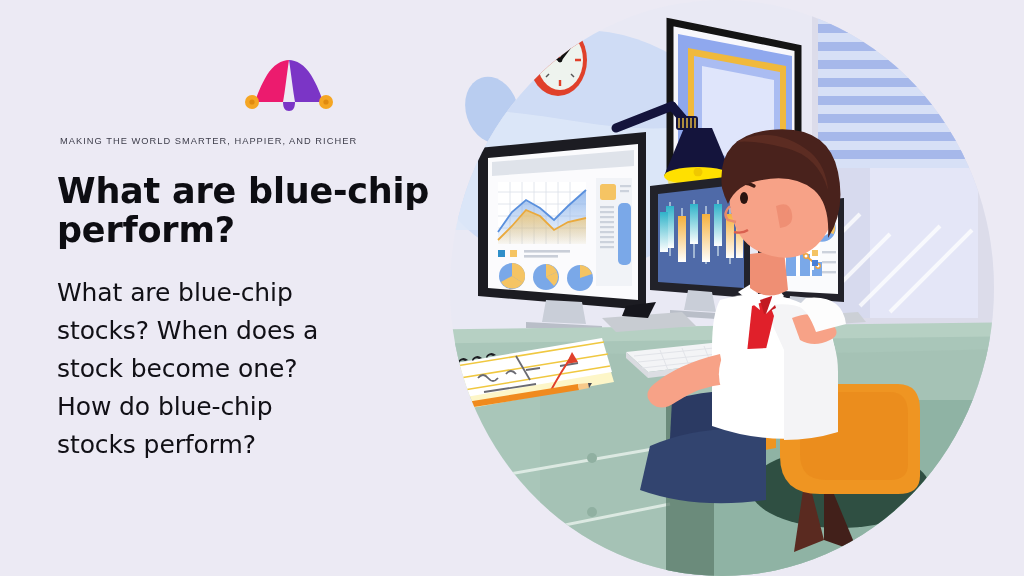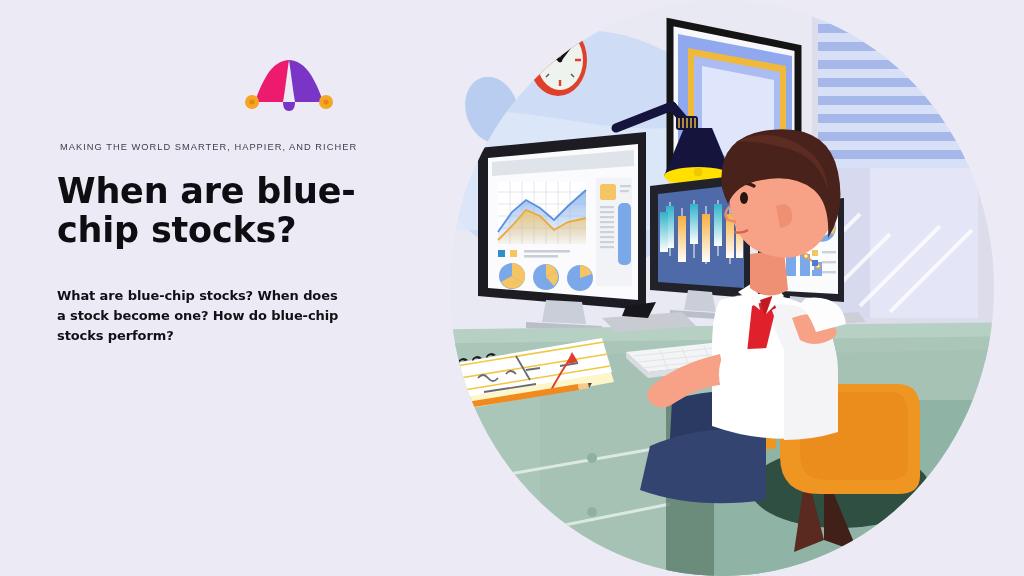--- a/index.html
+++ b/index.html
@@ -18,38 +18,38 @@
   .logo-block{position:relative;width:300px;height:105px;}
   .logo-hat{position:absolute;left:182px;top:0px;width:100px;height:62px;}
   .logo-word{
     position:absolute;left:0;top:40px;
     font-family:"DejaVu Sans", sans-serif;
     font-weight:bold;font-size:43px;letter-spacing:-1.6px;
     color:#111018;white-space:nowrap;line-height:1;
   }
   .logo-reg{font-size:13px;vertical-align:super;font-weight:bold;}
   .logo-tagline{
-    position:absolute;left:3px;top:87px;
+    position:absolute;left:3px;top:81px;
     font-family:"Liberation Sans", sans-serif;
     font-size:9.3px;letter-spacing:1.02px;color:#3d3d4a;
     white-space:nowrap;
   }
 
   .headline{
     margin-top:12px;
     font-family:"DejaVu Sans", sans-serif;
     font-weight:bold;
     font-size:35px;line-height:1.12;letter-spacing:-0.2px;
     color:#0d0d12;width:375px;
   }
   .subcopy{
-    margin-top:36px;
+    margin-top:24px;
     font-family:"DejaVu Sans", sans-serif;
-    font-weight:bold;
-    font-size:13px;line-height:1.52;letter-spacing:-0.1px;
+    font-weight:normal;
+    font-size:25px;line-height:1.52;letter-spacing:-0.1px;
     color:#111016;width:290px;
   }
 
   
   .illus{position:absolute;left:420px;top:0px;width:604px;height:576px;}
   .illus svg{display:block;width:604px;height:576px;}
 </style>
 </head>
 <body>
 
@@ -64,21 +64,21 @@
         <path d="M50 5 C57 5 66 10 72 20 C78 30 82 40 84 47 L56 47 C54 36 52 18 50 5 Z" fill="#7b35c6"></path>
         <path d="M44 47 C44 53 46 56 50 56 C54 56 56 53 56 47 Z" fill="#7b35c6"></path>
         <circle cx="13" cy="47" r="7" fill="#f5a623"></circle>
         <circle cx="87" cy="47" r="7" fill="#f5a623"></circle>
         <circle cx="13" cy="47" r="2.6" fill="#e08a10"></circle>
         <circle cx="87" cy="47" r="2.6" fill="#e08a10"></circle>
       </svg>
       <div class="logo-tagline">MAKING THE WORLD SMARTER, HAPPIER, AND RICHER</div>
     </div>
 
-    <div class="headline">When are blue-chip stocks?</div>
+    <div class="headline">What are blue-chip perform?</div>
     <div class="subcopy">What are blue-chip stocks? When does a stock become one? How do blue-chip stocks perform?</div>
   </div>
 
   <div class="illus">
   <svg viewBox="0 0 604 576">
     <defs>
       <clipPath id="roundScene">
         <ellipse cx="302" cy="288" rx="272" ry="288"></ellipse>
       </clipPath>
       <linearGradient id="candleUp" x1="0" y1="0" x2="0" y2="1">

